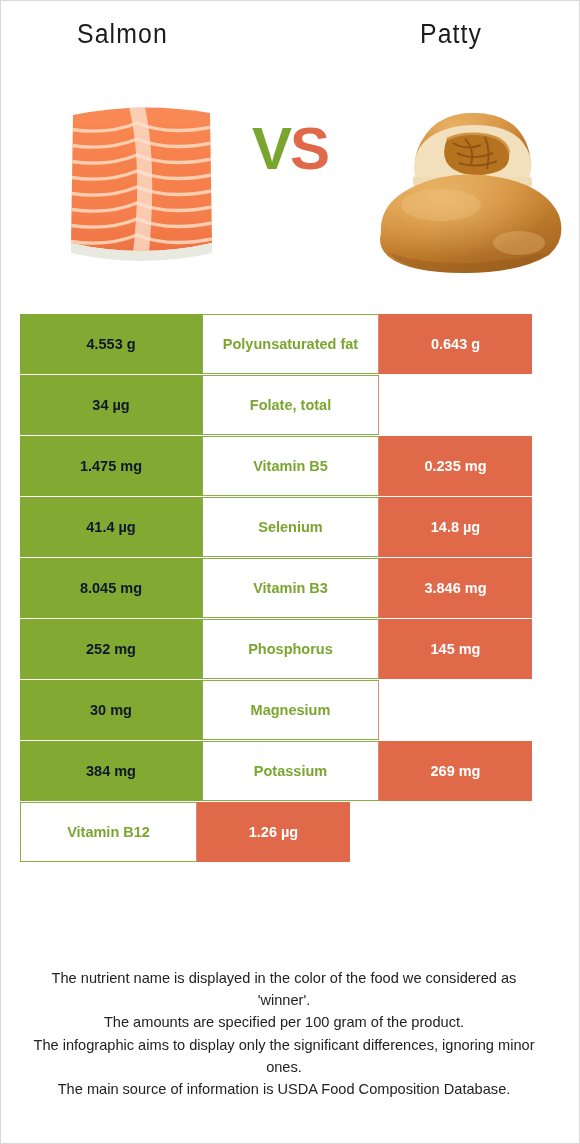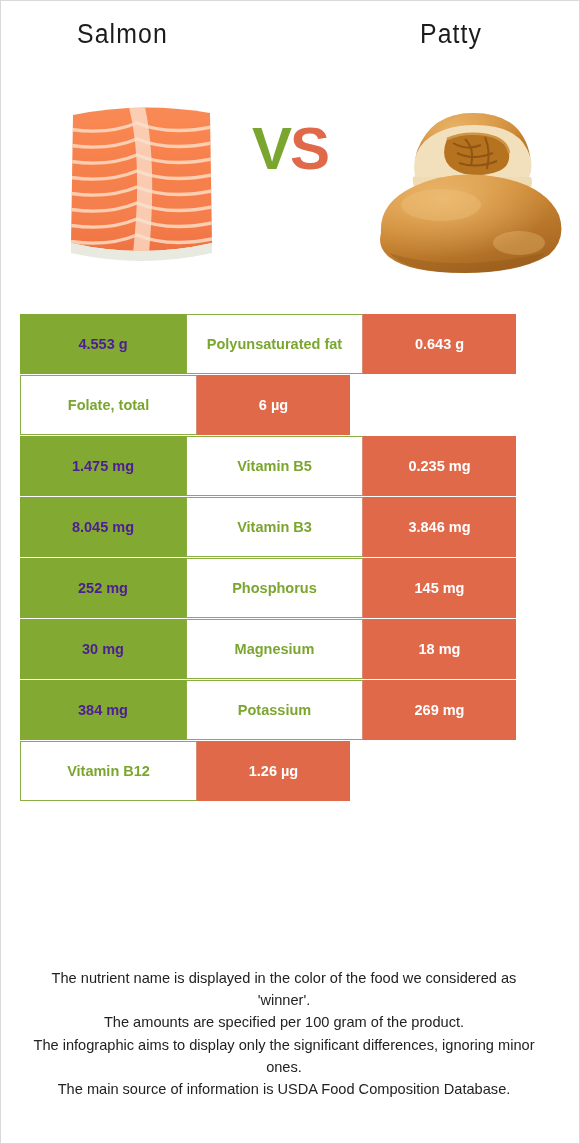--- a/index.html
+++ b/index.html
@@ -73,23 +73,23 @@
   }
   .cell {
     display: flex;
     align-items: center;
     justify-content: center;
     box-sizing: border-box;
     font-size: 14.5px;
     font-weight: 600;
   }
   .cell-left {
-    width: 166px;
+    width: 182px;
     background: #82a932;
-    color: #4c1d95;
+    color: #0f172a;
   }
   .cell-right {
     width: 153px;
     background: #e0694a;
     color: #ffffff;
   }
   .cell-mid {
     width: 177px;
     background: #ffffff;
     color: #7aa62f;
@@ -215,47 +215,51 @@
 
 <div class="table">
 
   <div class="row">
     <div class="cell cell-left">4.553 g</div>
     <div class="cell cell-mid">Polyunsaturated fat</div>
     <div class="cell cell-right">0.643 g</div>
   </div>
 
   <div class="row">
+    <div class="cell cell-left">34 µg</div>
     <div class="cell cell-mid">Folate, total</div>
-    <div class="cell cell-right">6 µg</div>
   </div>
 
   <div class="row">
     <div class="cell cell-left">1.475 mg</div>
     <div class="cell cell-mid">Vitamin B5</div>
     <div class="cell cell-right">0.235 mg</div>
   </div>
 
+  <div class="row">
+    <div class="cell cell-left">41.4 µg</div>
+    <div class="cell cell-mid">Selenium</div>
+    <div class="cell cell-right">14.8 µg</div>
+  </div>
 
   <div class="row">
     <div class="cell cell-left">8.045 mg</div>
     <div class="cell cell-mid">Vitamin B3</div>
     <div class="cell cell-right">3.846 mg</div>
   </div>
 
   <div class="row">
     <div class="cell cell-left">252 mg</div>
     <div class="cell cell-mid">Phosphorus</div>
     <div class="cell cell-right">145 mg</div>
   </div>
 
   <div class="row">
     <div class="cell cell-left">30 mg</div>
     <div class="cell cell-mid">Magnesium</div>
-    <div class="cell cell-right">18 mg</div>
   </div>
 
   <div class="row">
     <div class="cell cell-left">384 mg</div>
     <div class="cell cell-mid">Potassium</div>
     <div class="cell cell-right">269 mg</div>
   </div>
 
   <div class="row">
     <div class="cell cell-mid">Vitamin B12</div>

